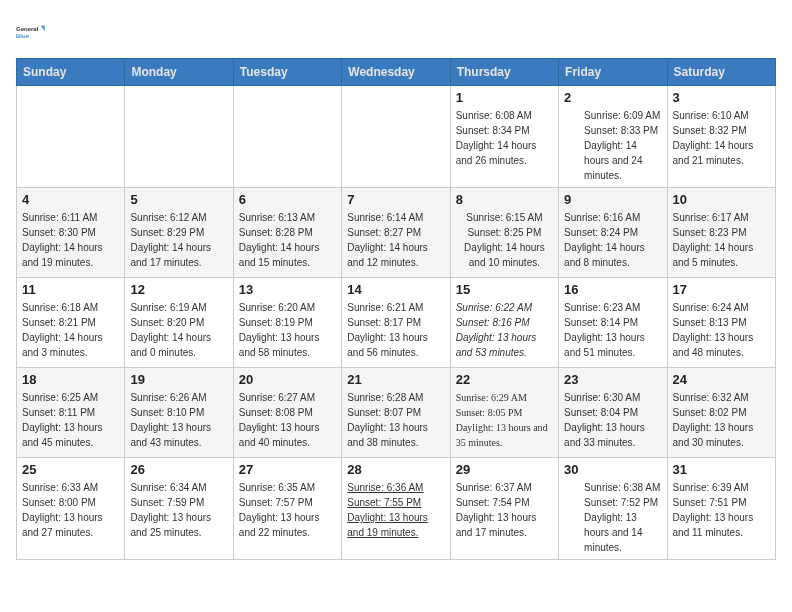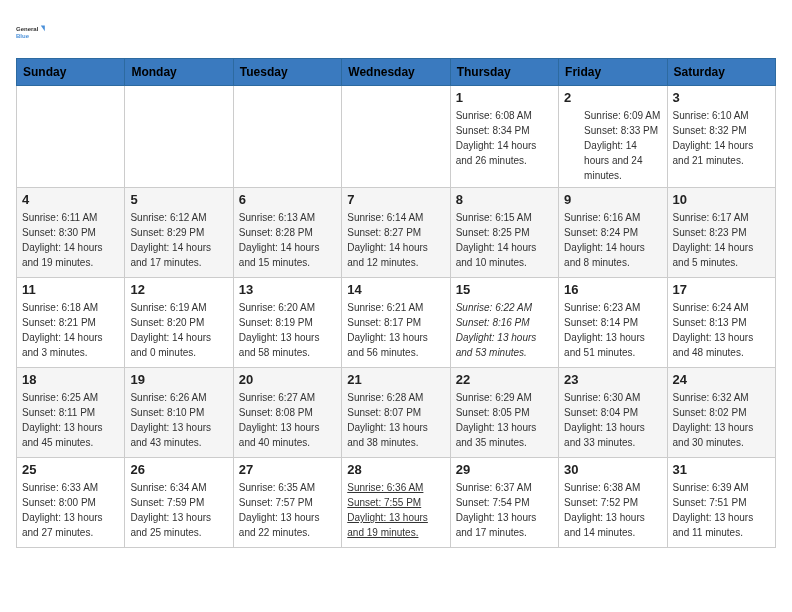--- a/index.html
+++ b/index.html
@@ -37,21 +37,21 @@
       font-size: 14px;
       color: #555;
     }
     table {
       width: 100%;
       border-collapse: collapse;
       font-size: 10.5px;
     }
     thead th {
       background: #3a7abf;
-      color: #000000;
+      color: #e5e5e5;
       text-align: left;
       padding: 6px 6px;
       font-size: 12px;
       font-weight: bold;
       border: 1px solid #2d6aa0;
     }
     tbody td {
       border: 1px solid #ccc;
       vertical-align: top;
       padding: 4px 5px;
@@ -151,21 +151,21 @@
 Daylight: 14 hours and 15 minutes.</div>
         </td>
         <td>
           <div class="day-num">7</div>
           <div class="day-info" style="white-space: pre-line;">Sunrise: 6:14 AM
 Sunset: 8:27 PM
 Daylight: 14 hours and 12 minutes.</div>
         </td>
         <td>
           <div class="day-num">8</div>
-          <div class="day-info" style="white-space: pre-line;">Sunrise: 6:15 AM
+          <div class="day-info" style="white-space: pre-line; text-align: center;">Sunrise: 6:15 AM
 Sunset: 8:25 PM
 Daylight: 14 hours and 10 minutes.</div>
         </td>
         <td>
           <div class="day-num">9</div>
           <div class="day-info" style="white-space: pre-line;">Sunrise: 6:16 AM
 Sunset: 8:24 PM
 Daylight: 14 hours and 8 minutes.</div>
         </td>
         <td>
@@ -239,21 +239,21 @@
 Daylight: 13 hours and 40 minutes.</div>
         </td>
         <td>
           <div class="day-num">21</div>
           <div class="day-info" style="white-space: pre-line;">Sunrise: 6:28 AM
 Sunset: 8:07 PM
 Daylight: 13 hours and 38 minutes.</div>
         </td>
         <td>
           <div class="day-num">22</div>
-          <div class="day-info" style="white-space: pre-line;">Sunrise: 6:29 AM
+          <div class="day-info" style="white-space: pre-line; font-family: Liberation Serif, serif;">Sunrise: 6:29 AM
 Sunset: 8:05 PM
 Daylight: 13 hours and 35 minutes.</div>
         </td>
         <td>
           <div class="day-num">23</div>
           <div class="day-info" style="white-space: pre-line;">Sunrise: 6:30 AM
 Sunset: 8:04 PM
 Daylight: 13 hours and 33 minutes.</div>
         </td>
         <td>
@@ -289,21 +289,21 @@
 Daylight: 13 hours and 19 minutes.</div>
         </td>
         <td>
           <div class="day-num">29</div>
           <div class="day-info" style="white-space: pre-line;">Sunrise: 6:37 AM
 Sunset: 7:54 PM
 Daylight: 13 hours and 17 minutes.</div>
         </td>
         <td>
           <div class="day-num">30</div>
-          <div class="day-info" style="white-space: pre-line;">Sunrise: 6:38 AM
+          <div class="day-info" style="white-space: pre-line; margin-left: 20px;">Sunrise: 6:38 AM
 Sunset: 7:52 PM
 Daylight: 13 hours and 14 minutes.</div>
         </td>
         <td>
           <div class="day-num">31</div>
           <div class="day-info" style="white-space: pre-line;">Sunrise: 6:39 AM
 Sunset: 7:51 PM
 Daylight: 13 hours and 11 minutes.</div>
         </td>
       </tr>

